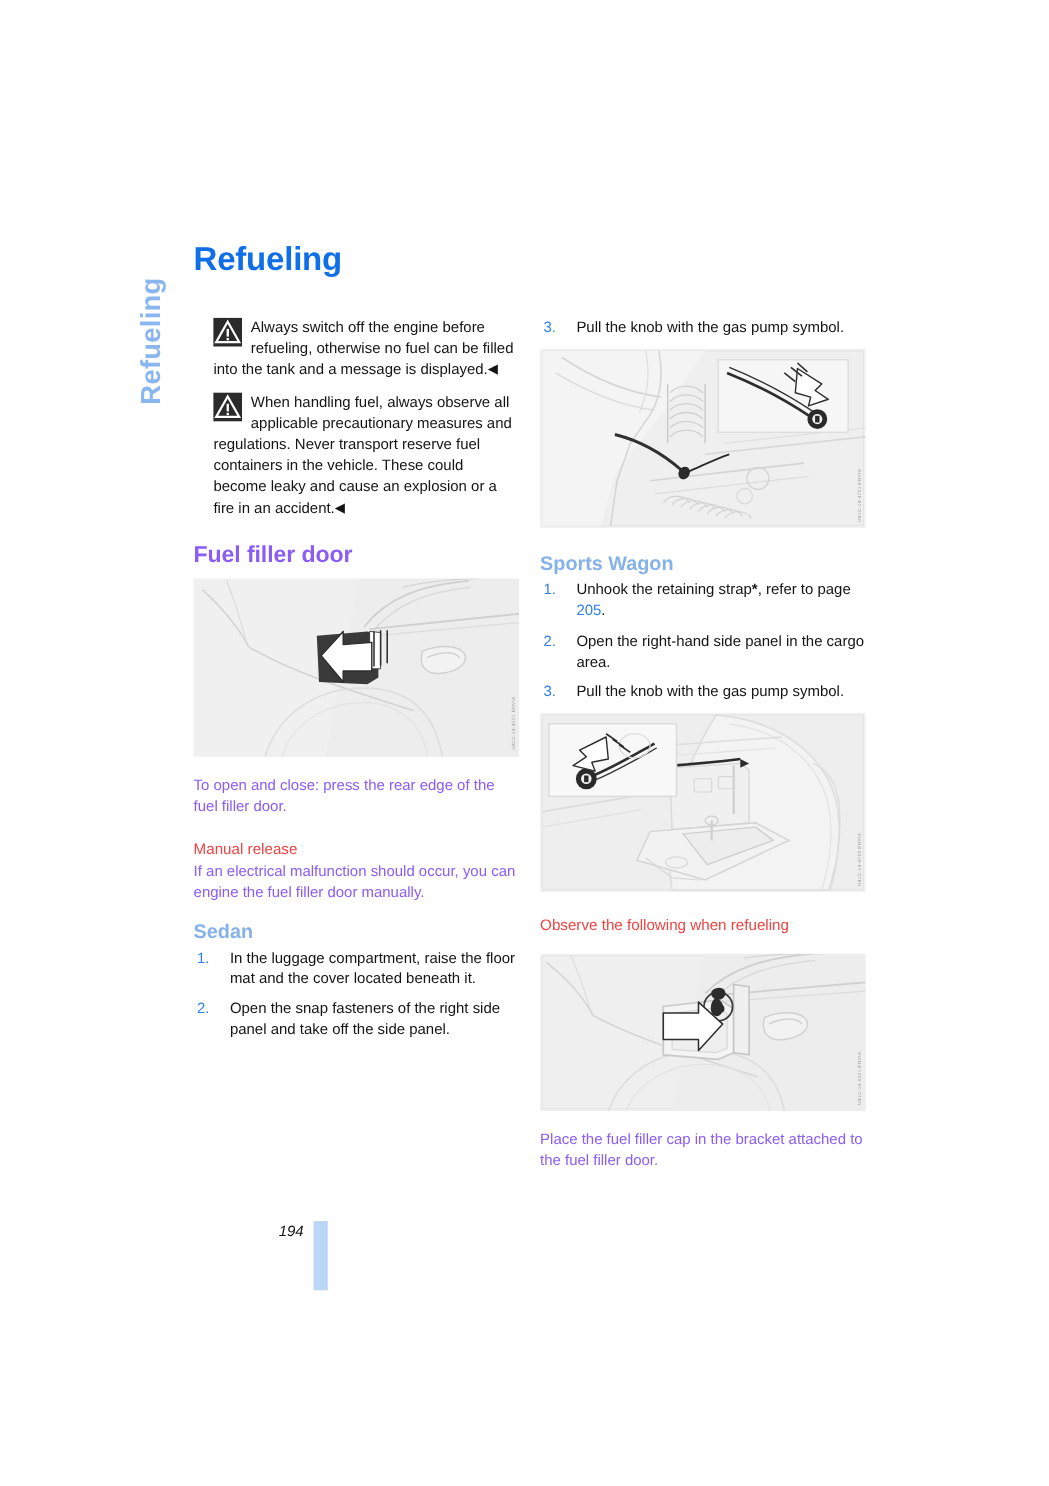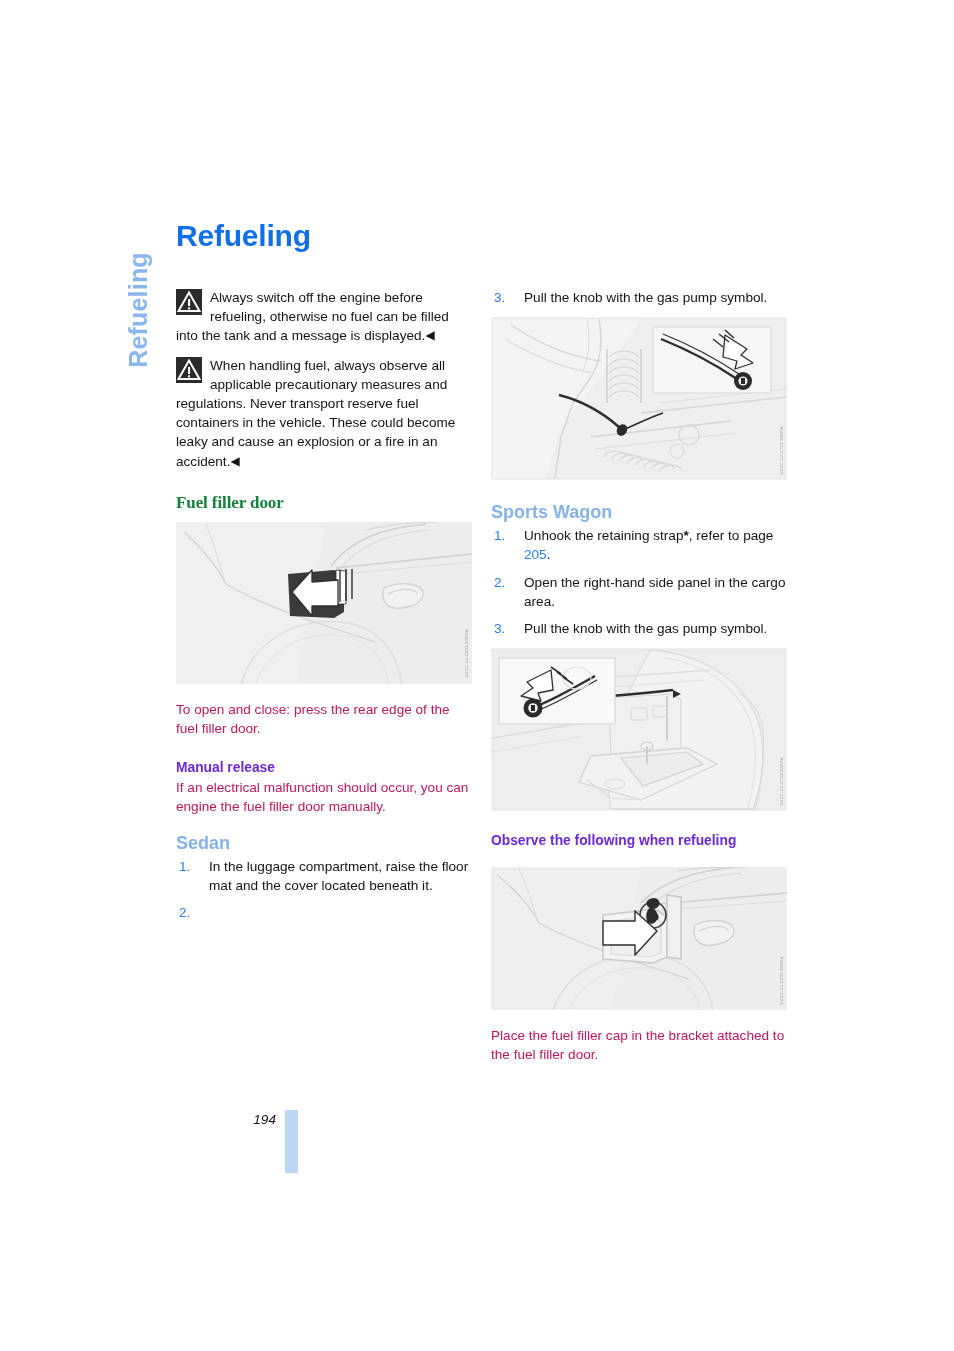--- a/index.html
+++ b/index.html
@@ -55,57 +55,57 @@
   .h1 {
     position: absolute;
     left: 176px;
     top: 219px;
     font-size: 30px;
     font-weight: bold;
     color: #0f6fe8;
     letter-spacing: -0.2px;
   }
   .h2 {
-    font-size: 17px;
+    font-size: 21px;
     font-weight: bold;
-    color: #15803d;
+    color: #8b5cf6;
     margin: 0 0 9px 0;
     letter-spacing: -0.1px;
-    font-family: Liberation Serif, serif;
   }
   .h3 {
     font-size: 13.8px;
-    font-weight: bold;
-    color: #6d28d9;
+    font-weight: normal;
+    color: #ef4444;
     margin: 0 0 3px 0;
   }
   .h3-light {
     font-size: 18px;
     font-weight: bold;
     color: #85b2e8;
     margin: 0 0 3px 0;
   }
 
   
   p.body {
     font-size: 13.6px;
     line-height: 19.2px;
     margin: 0;
-    color: #be185d;
+    color: #8b5cf6;
   }
   .gap-s { height: 10px; }
   .gap-m { height: 16px; }
   .gap-l { height: 22px; }
 
   
   .warn {
     position: relative;
     font-size: 13.6px;
     line-height: 19.2px;
     color: #141414;
+    margin-left: 18px;
   }
   .warn-icon {
     float: left;
     width: 26px;
     height: 26px;
     margin: 1px 8px 0 0;
     background: #2b2b2b;
     position: relative;
   }
   .warn-icon svg { display: block; }
@@ -280,20 +280,21 @@
     <div class="gap-m"></div>
 
     <div class="h3-light">Sedan</div>
     <ol class="steps">
       <li>
         <span class="num">1.</span>
         <span>In the luggage compartment, raise the floor mat and the cover located beneath it.</span>
       </li>
       <li>
         <span class="num">2.</span>
+        <span>Open the snap fasteners of the right side panel and take off the side panel.</span>
       </li>
     </ol>
   </div>
 
   <div class="col col-right" style="top:288px;">
 
     <ol class="steps">
       <li>
         <span class="num">3.</span>
         <span>Pull the knob with the gas pump symbol.</span>

